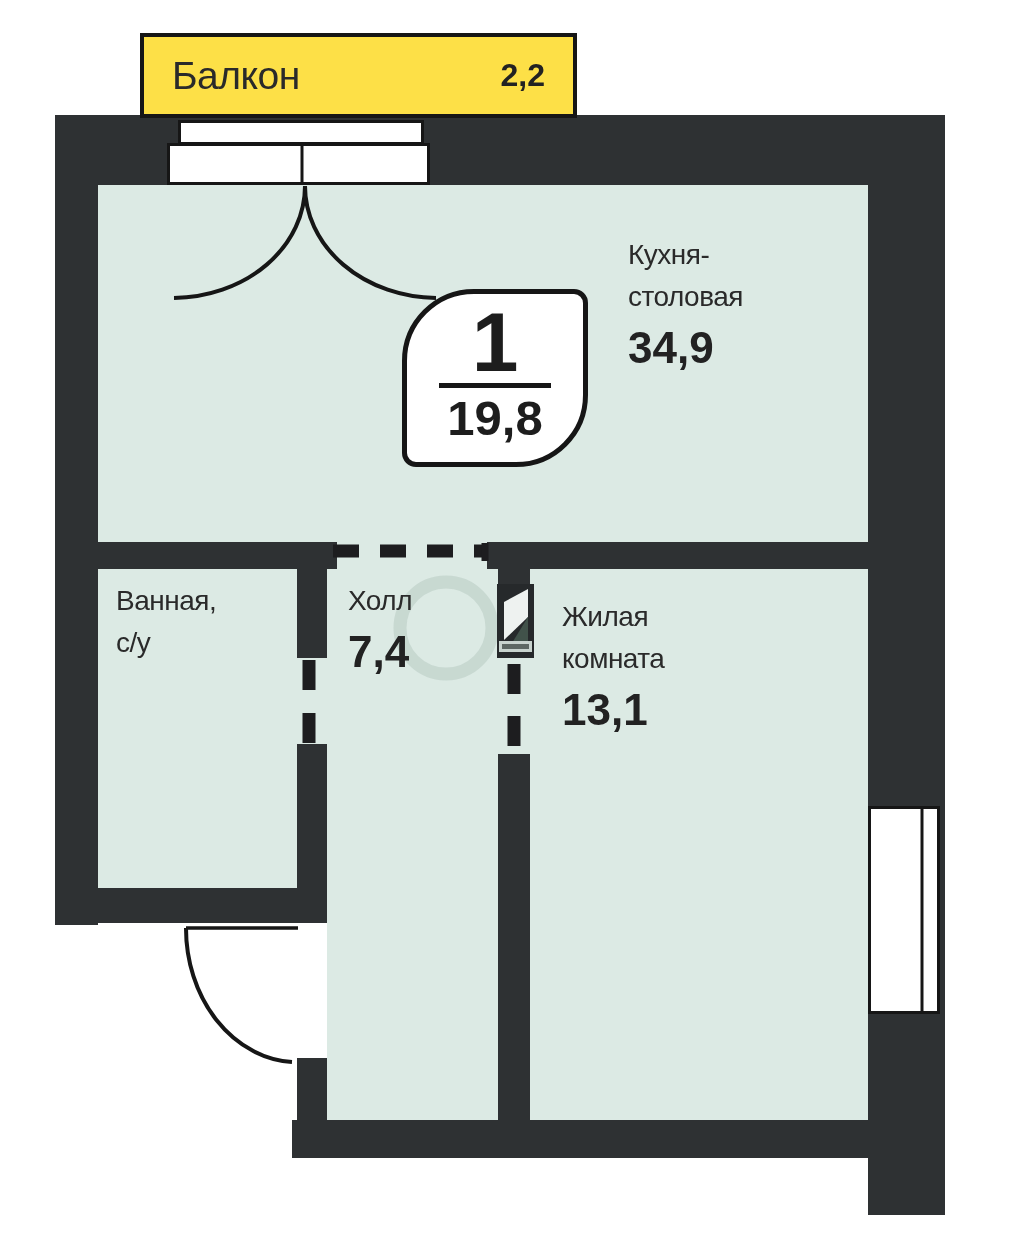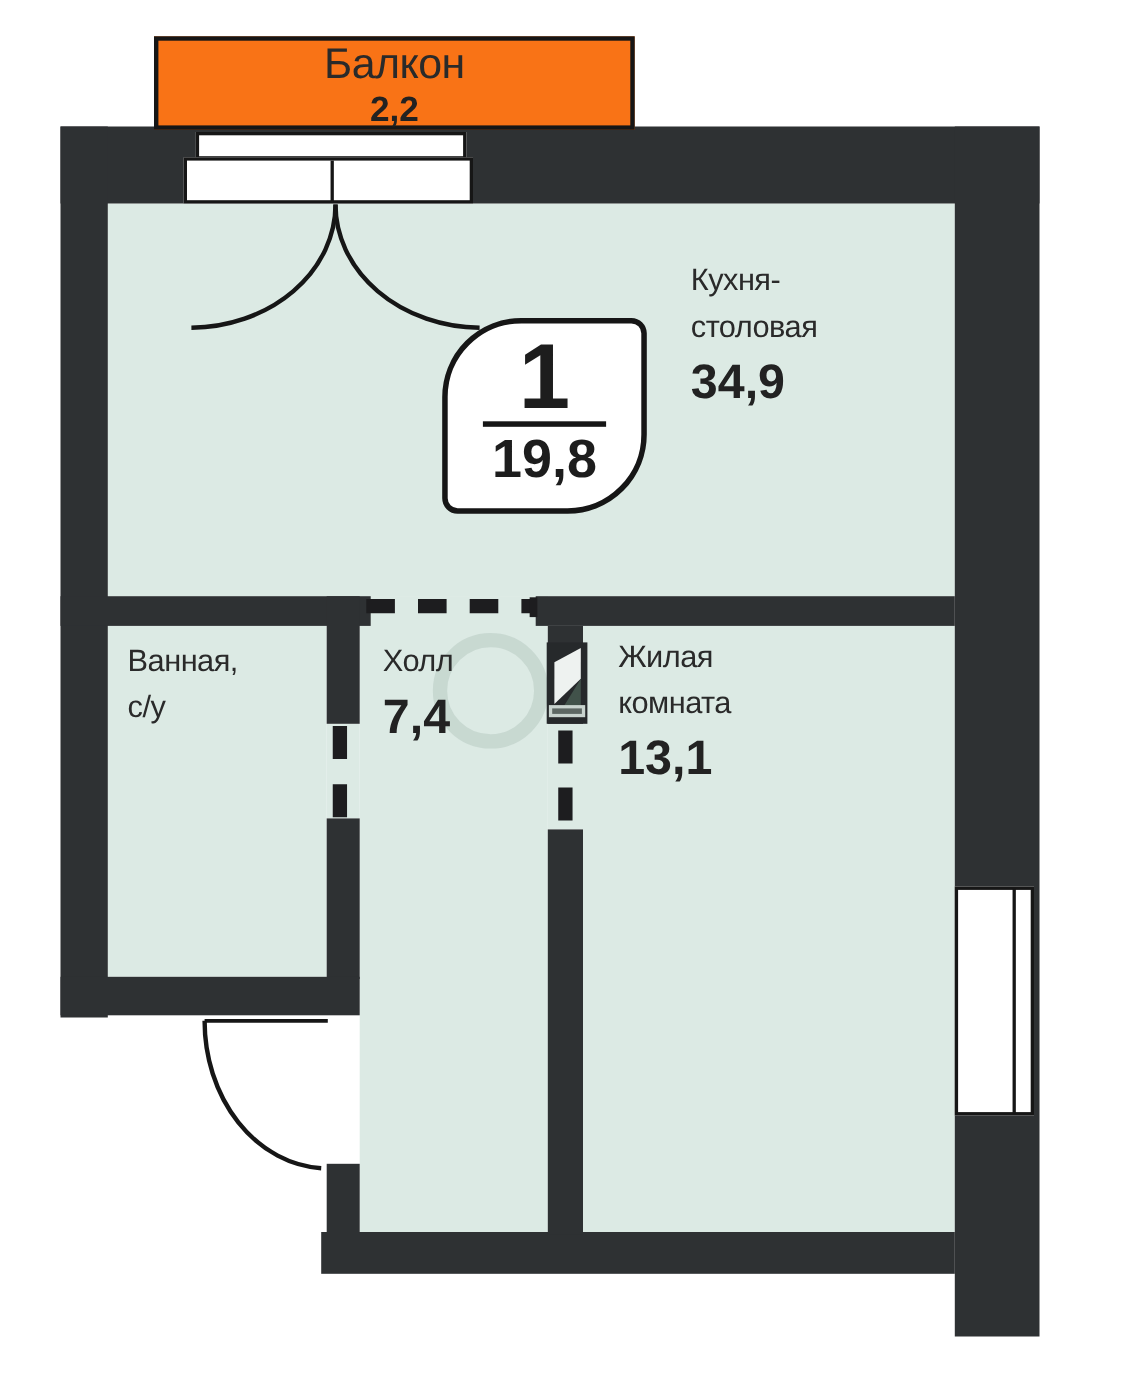--- a/index.html
+++ b/index.html
@@ -3,23 +3,23 @@
 <meta charset="utf-8">
 <style>
   html,body{margin:0;padding:0;background:#ffffff;}
   .plan{position:relative;width:1024px;height:1249px;background:#ffffff;overflow:hidden;
         font-family:"Liberation Sans", sans-serif;}
   .floor{position:absolute;background:#dceae4;}
   .wall{position:absolute;background:#2e3133;}
   .sill{position:absolute;background:#ffffff;border:3px solid #161616;box-sizing:border-box;}
   .overlay{position:absolute;left:0;top:0;width:1024px;height:1249px;}
 
-  .balcony-box{position:absolute;left:140px;top:33px;width:437px;height:85px;background:#f97316;
+  .balcony-box{position:absolute;left:140px;top:33px;width:437px;height:85px;background:#fde047;
       border:4px solid #161616;box-sizing:border-box;display:flex;align-items:center;
-      justify-content:space-between;padding:0 28px;flex-direction:column;}
+      justify-content:space-between;padding:0 28px;}
   .balcony-box .bname{font-size:39px;color:#2a2a2a;letter-spacing:-0.5px;}
   .balcony-box .barea{font-size:32px;font-weight:700;color:#222;}
 
   .room-label{position:absolute;color:#2a2a2a;}
   .room-label .rname{font-size:28px;line-height:42px;letter-spacing:-0.5px;}
   .room-label .rarea{font-size:44px;line-height:46px;font-weight:700;margin-top:7px;color:#222;}
 
   .badge{position:absolute;left:402px;top:289px;width:186px;height:178px;background:#ffffff;
       border:5px solid #161616;box-sizing:border-box;border-radius:72px 14px 72px 14px;
       display:flex;flex-direction:column;align-items:center;justify-content:flex-start;
@@ -105,19 +105,19 @@
   <div class="room-label" style="left:116px;top:580px">
     <div class="rname">Ванная,</div>
     <div class="rname">с/у</div>
   </div>
 
   <div class="room-label" style="left:348px;top:580px">
     <div class="rname">Холл</div>
     <div class="rarea">7,4</div>
   </div>
 
-  <div class="room-label" style="left:562px;top:576px">
+  <div class="room-label" style="left:562px;top:596px">
     <div class="rname">Жилая</div>
     <div class="rname">комната</div>
     <div class="rarea">13,1</div>
   </div>
 
 </div>
 
 </body></html>

